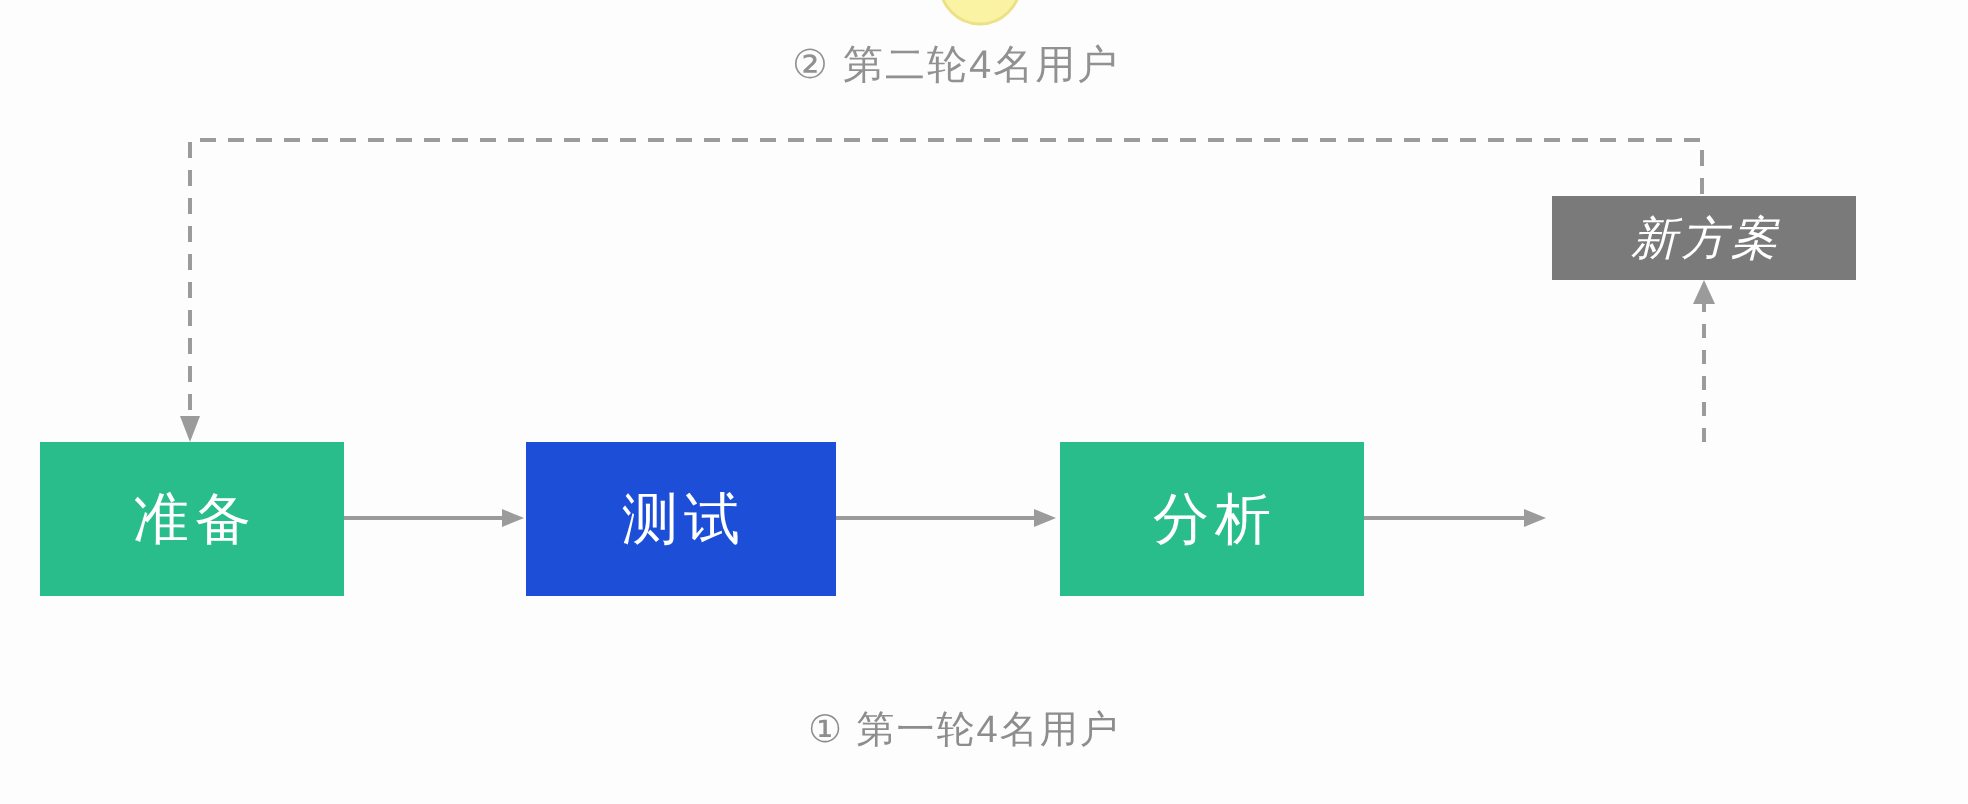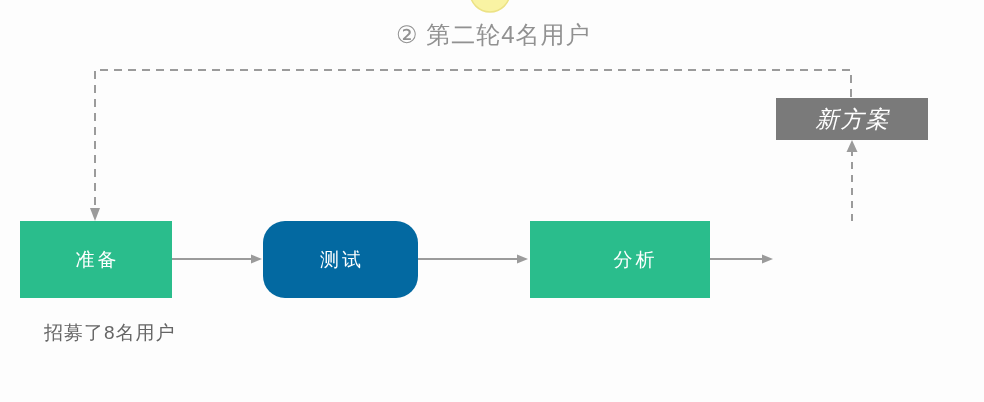--- a/index.html
+++ b/index.html
@@ -16,37 +16,37 @@
     left: 0; top: 0;
     width: 984px; height: 402px;
     pointer-events: none;
   }
   .node {
     position: absolute;
     display: flex;
     align-items: center;
     justify-content: center;
     color: #ffffff;
-    font-size: 19px;
+    font-size: 28px;
     letter-spacing: 3px;
     text-indent: 3px; 
     user-select: none;
   }
   .node.small { font-size: 23px; letter-spacing: 2px; text-indent: 2px; }
   .node-prepare  { left: 20px;  top: 221px; width: 152px; height: 77px; }
   .node-test     { left: 263px; top: 221px; width: 155px; height: 77px; }
-  .node-analyze  { left: 530px; top: 221px; width: 152px; height: 77px; padding-left: 28px; }
+  .node-analyze  { left: 530px; top: 221px; width: 152px; height: 77px; }
   .node-optimize { left: 775px; top: 221px; width: 153px; height: 77px; }
   .node-newplan  { left: 776px; top: 98px;  width: 152px; height: 42px; font-style: italic; }
   .caption {
     position: absolute;
     white-space: nowrap;
     letter-spacing: 1px;
   }
-  .caption-round2 { left: 396px; top: 19px;  font-size: 24px; color: #919191; }
+  .caption-round2 { left: 396px; top: 19px;  font-size: 20px; color: #919191; }
   .caption-note   { left: 44px;  top: 320px; font-size: 19px; color: #656565; }
   .caption-round1 { left: 404px; top: 352px; font-size: 19px; color: #8d8d8d; }
 </style>
 </head>
 <body>
 
 <div class="stage">
 
   <svg class="overlay" viewBox="0 0 984 402">
 
@@ -65,23 +65,23 @@
     <polygon points="528,259 517,254.5 517,263.5" fill="#9b9b9b"></polygon>
 
     <line x1="682" y1="259" x2="763" y2="259" stroke="#9b9b9b" stroke-width="2"></line>
     <polygon points="773,259 762,254.5 762,263.5" fill="#9b9b9b"></polygon>
   </svg>
 
   <div class="caption caption-round2">② 第二轮4名用户</div>
 
   <div class="node node-prepare" style="background: rgb(42, 189, 140);">准备</div>
 
-  <div class="node node-test" style="background: #0369a1; border-radius: 22px;">测试</div>
+  <div class="node node-test" style="background: #1d4ed8;">测试</div>
 
   <div class="node node-analyze" style="background: rgb(42, 189, 140);">分析</div>
 
 
   <div class="node small node-newplan" style="background: rgb(122, 122, 122);">新方案</div>
 
-  <div class="caption caption-note">招募了8名用户</div>
 
+  <div class="caption caption-round1">① 第一轮4名用户</div>
 
 </div>
 
 </body></html>

